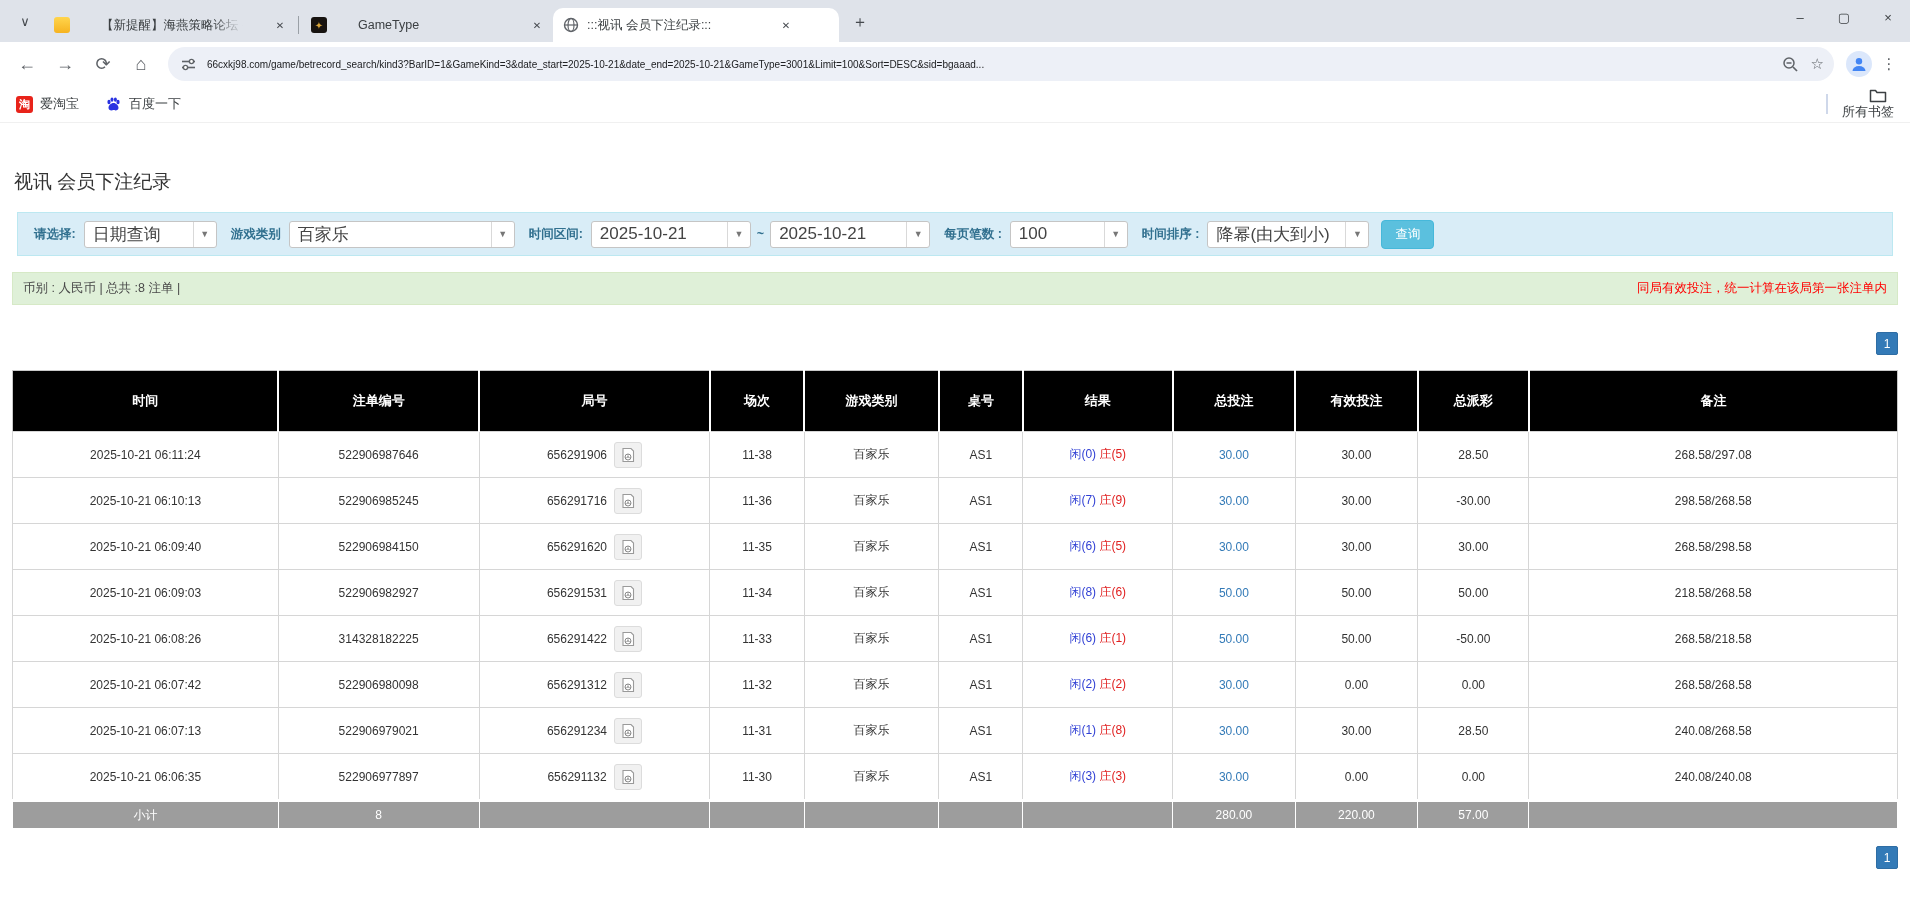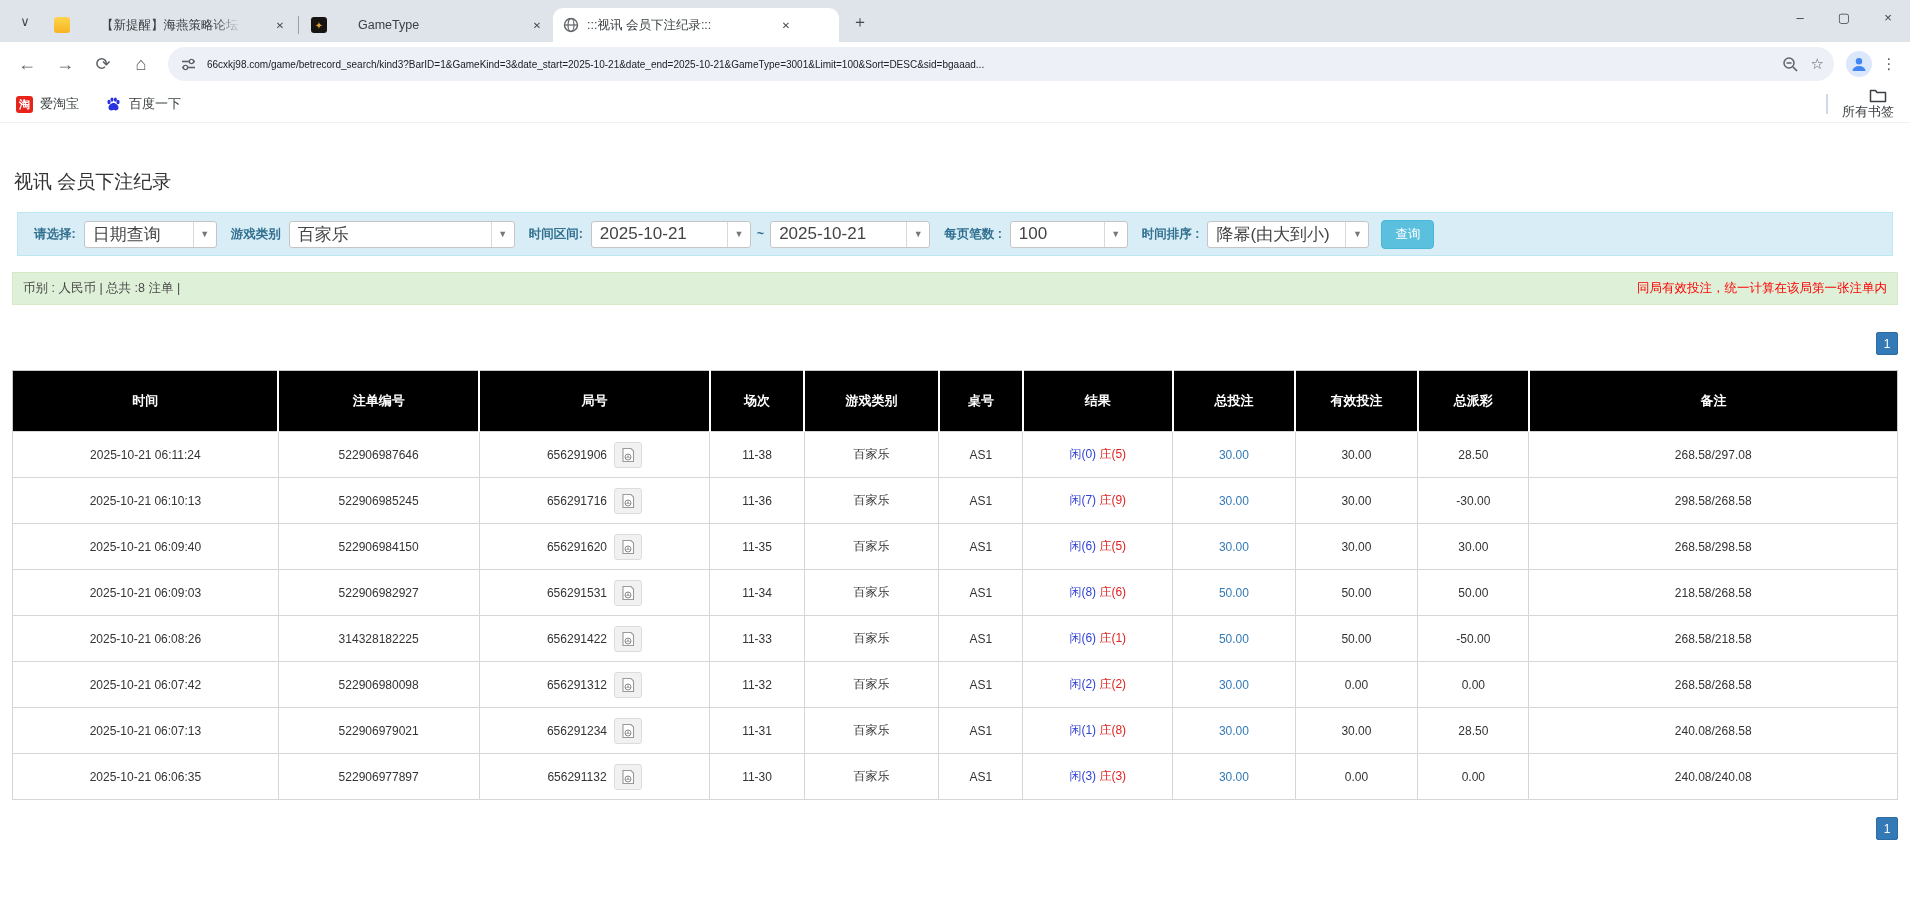--- a/index.html
+++ b/index.html
@@ -486,20 +486,33 @@
             <td>百家乐</td>
             <td>AS1</td>
             <td><span class="res-player">闲(3)</span> <span class="res-banker">庄(3)</span></td>
             <td><a class="bet-link" href="#">30.00</a></td>
             <td>0.00</td>
             <td>0.00</td>
             <td>240.08/240.08</td>
           </tr>
         </tbody>
       <tbody id="tfoot-rows">
+          <tr class="foot">
+            <td>小计</td>
+            <td>8</td>
+            <td></td>
+            <td></td>
+            <td></td>
+            <td></td>
+            <td></td>
+            <td>280.00</td>
+            <td>220.00</td>
+            <td>57.00</td>
+            <td></td>
+          </tr>
         </tbody>
     </table>
 
     <div class="pager-row bottom">
       <div class="page-btn">1</div>
     </div>
   </div>
 </div>
 
 </body></html>

